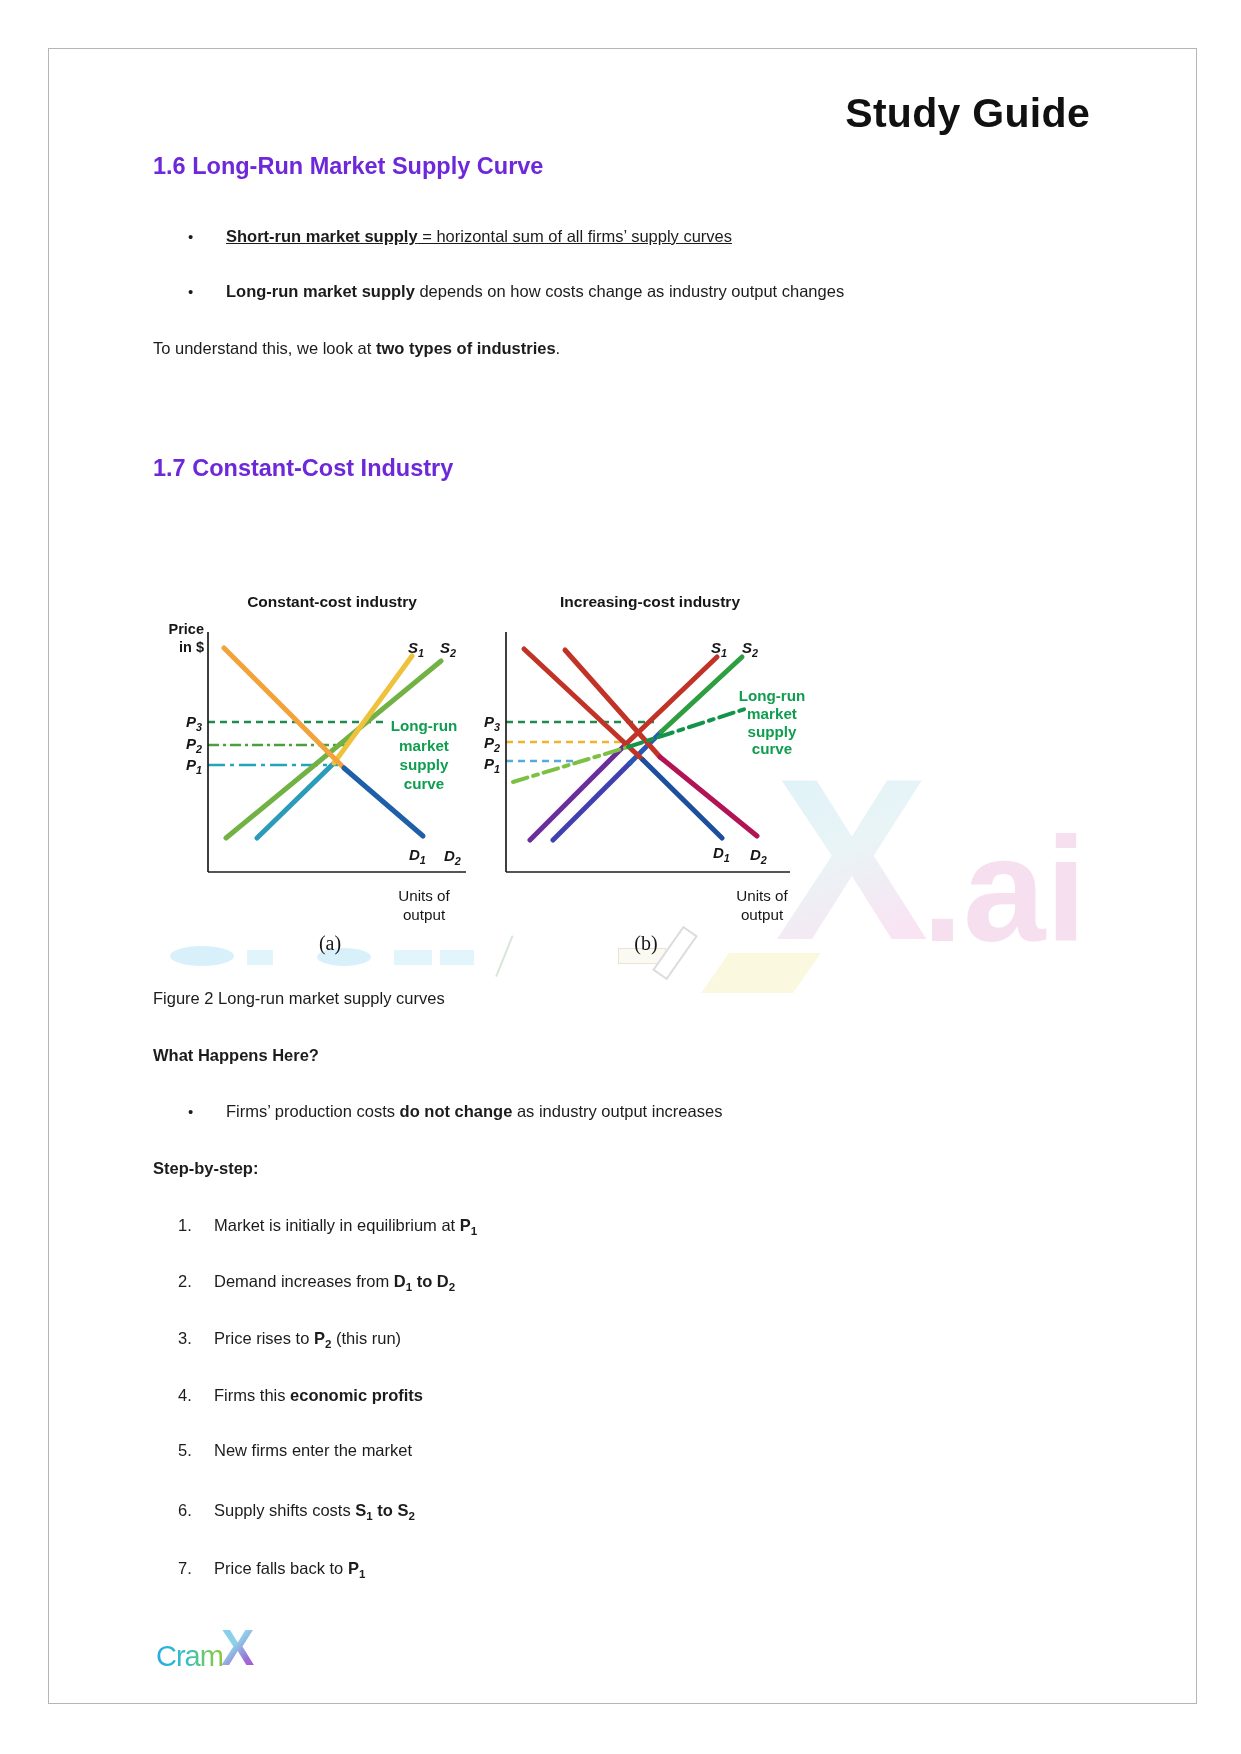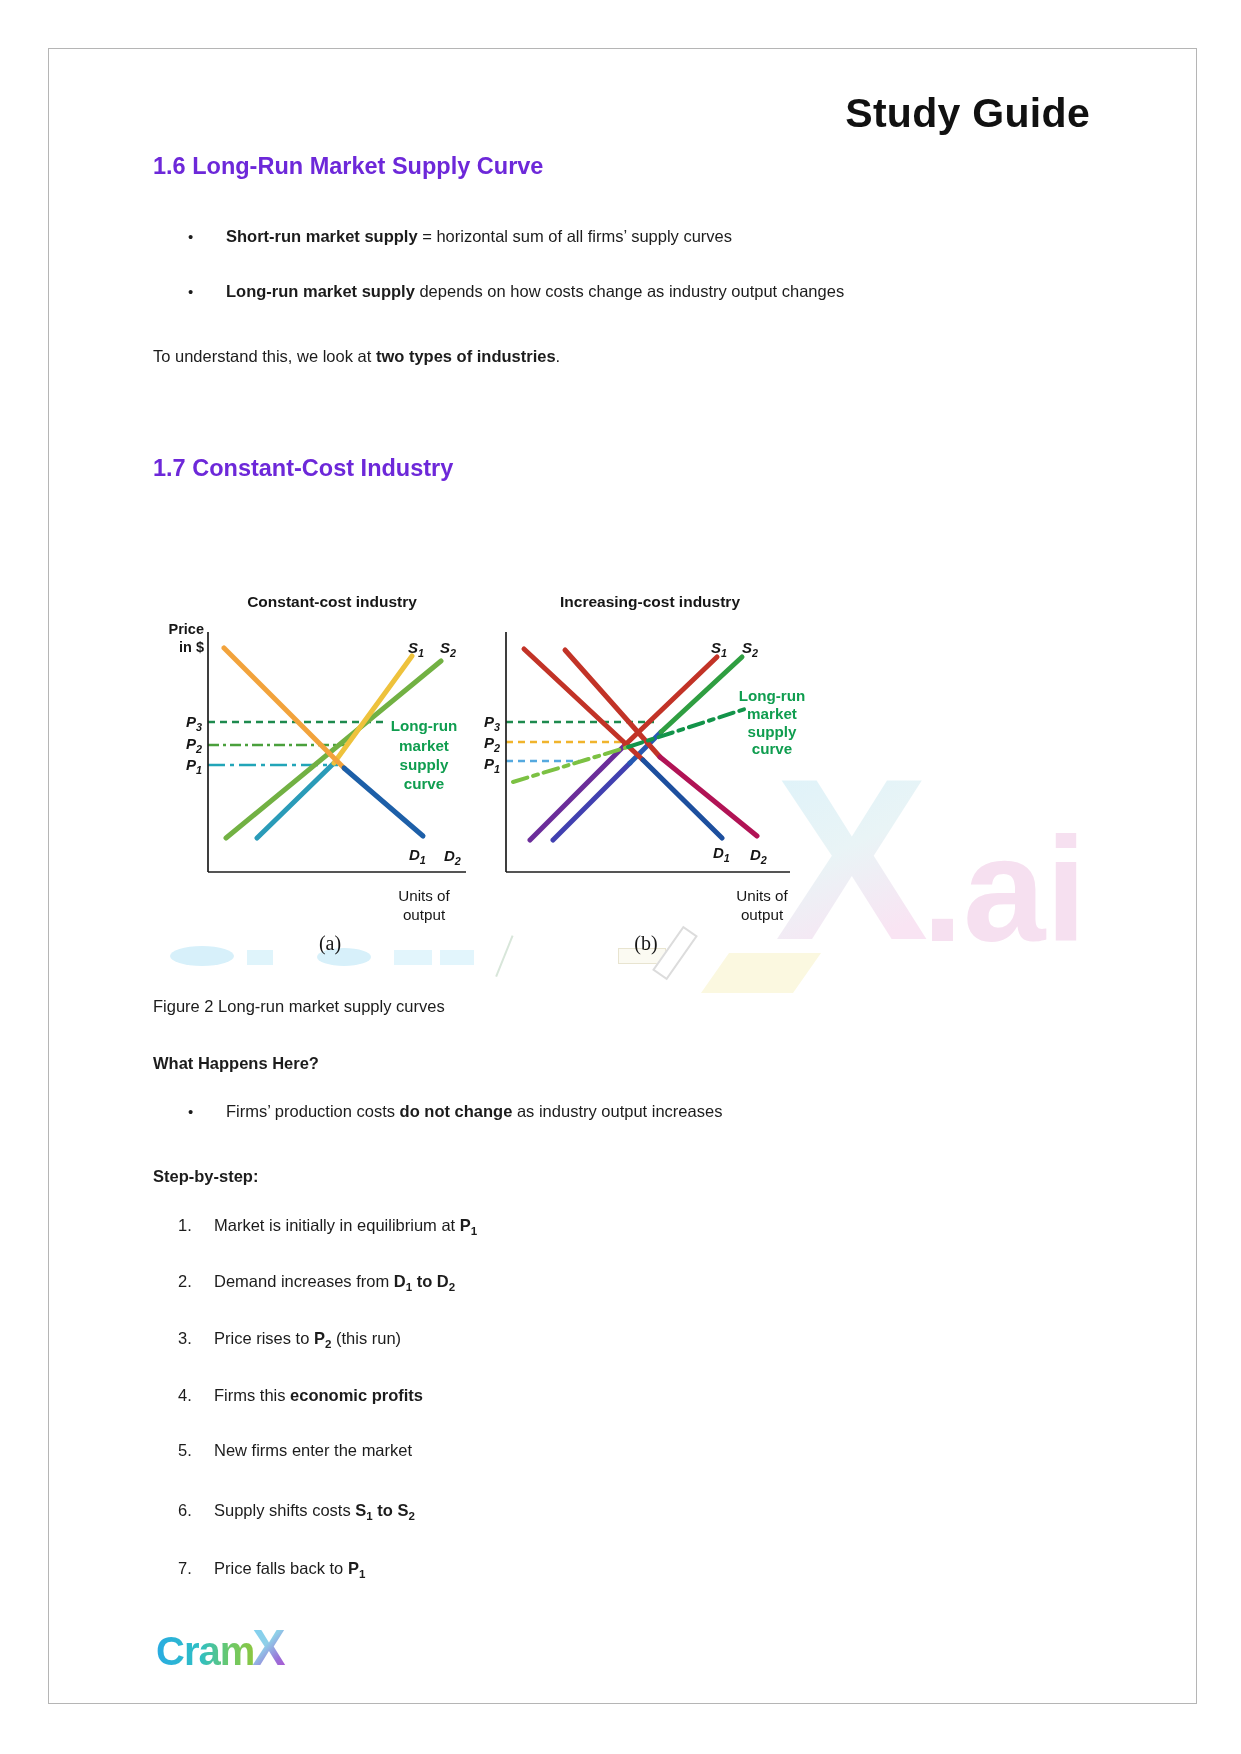--- a/index.html
+++ b/index.html
@@ -8,42 +8,42 @@
     font-family:"Liberation Sans","DejaVu Sans",sans-serif;color:#1c1c1c;
     overflow:hidden;
   }
   .page-border{
     position:absolute;left:48px;top:48px;width:1147px;height:1654px;
     border:1px solid #b5b5b5;background:#ffffff;z-index:0;
   }
   .txt{position:absolute;z-index:3;white-space:nowrap;}
   .study-title{top:90px;right:151px;font-size:41px;font-weight:700;letter-spacing:.3px;color:#111;}
   .h-blue{left:153px;font-size:23.5px;font-weight:700;color:#6d28d9;}
-  .body-line{left:153px;font-size:16.5px;margin-top:8px;}
+  .body-line{left:153px;font-size:16.5px;}
   .bold{font-weight:700;}
   .b{font-weight:700;}
   sub{font-size:.7em;}
   .bullet-row{position:absolute;left:188px;z-index:3;font-size:16.5px;white-space:nowrap;}
   .bullet-row .dot{display:inline-block;width:38px;font-size:15px;}
   .step-row{position:absolute;left:178px;z-index:3;font-size:16.5px;white-space:nowrap;}
   .step-row .num{display:inline-block;width:36px;}
   #figure-svg{position:absolute;left:0;top:0;z-index:2;pointer-events:none;}
   
   .wm{position:absolute;z-index:1;pointer-events:none;}
   .wm-x{
     left:775px;top:745px;font-size:230px;font-weight:700;line-height:1;
     font-family:"Liberation Sans","DejaVu Sans",sans-serif;
     background:linear-gradient(155deg,#dcf2fa 0%,#e9f4f6 45%,#f9e4f3 80%);
     -webkit-background-clip:text;background-clip:text;color:transparent;
   }
   .wm-ai{left:922px;top:816px;font-size:148px;font-weight:700;line-height:1;color:#f6e0f0;}
   .wm-shape{position:absolute;z-index:1;pointer-events:none;}
   .logo{position:absolute;left:156px;top:1626px;z-index:3;display:flex;align-items:flex-end;}
   .logo .cram{
-    font-size:40px;font-weight:700;letter-spacing:-1px;line-height:1;
+    font-size:29px;font-weight:400;letter-spacing:-1px;line-height:1;
     background:linear-gradient(90deg,#29abe2 0%,#2fbfc4 45%,#6cc96a 75%,#8cc63f 100%);
     -webkit-background-clip:text;background-clip:text;color:transparent;
   }
   .logo .logo-x{
     font-size:50px;font-weight:700;line-height:.9;margin-left:-2px;
     background:linear-gradient(135deg,#7fd0f0 0%,#8fd0e8 40%,#9a6fd8 75%,#b44fd0 100%);
     -webkit-background-clip:text;background-clip:text;color:transparent;
   }
 </style>
 </head>
@@ -125,21 +125,21 @@
       <text x="762" y="901" fill="#161616" font-size="15.2" font-weight="500" font-family="&quot;Liberation Sans&quot;,&quot;DejaVu Sans&quot;,sans-serif" text-anchor="middle">Units of</text>
       <text x="762" y="920" fill="#161616" font-size="15.2" font-weight="500" font-family="&quot;Liberation Sans&quot;,&quot;DejaVu Sans&quot;,sans-serif" text-anchor="middle">output</text>
       <text x="646" y="950" fill="#161616" font-size="20" font-weight="400" font-family="&quot;Liberation Serif&quot;,&quot;DejaVu Serif&quot;,serif" text-anchor="middle">(b)</text>
     </g>
   </svg>
 
 <div class="txt study-title">Study Guide</div>
 
 <div class="txt h-blue" style="top:153px;">1.6 Long-Run Market Supply Curve</div>
 
-<div class="bullet-row" style="top:227px;">
+<div class="bullet-row" style="top:227px;text-decoration:underline;">
   <span class="dot">•</span><span><span class="b">Short-run market supply</span><span> = horizontal sum of all firms’ supply curves</span></span>
 </div>
 <div class="bullet-row" style="top:282px;">
   <span class="dot">•</span><span><span class="b">Long-run market supply</span><span> depends on how costs change as industry output changes</span></span>
 </div>
 
 <div class="txt body-line" style="top:339px;"><span>To understand this, we look at </span><span class="b">two types of industries</span><span>.</span></div>
 
 <div class="txt h-blue" style="top:455px;">1.7 Constant-Cost Industry</div>
 

